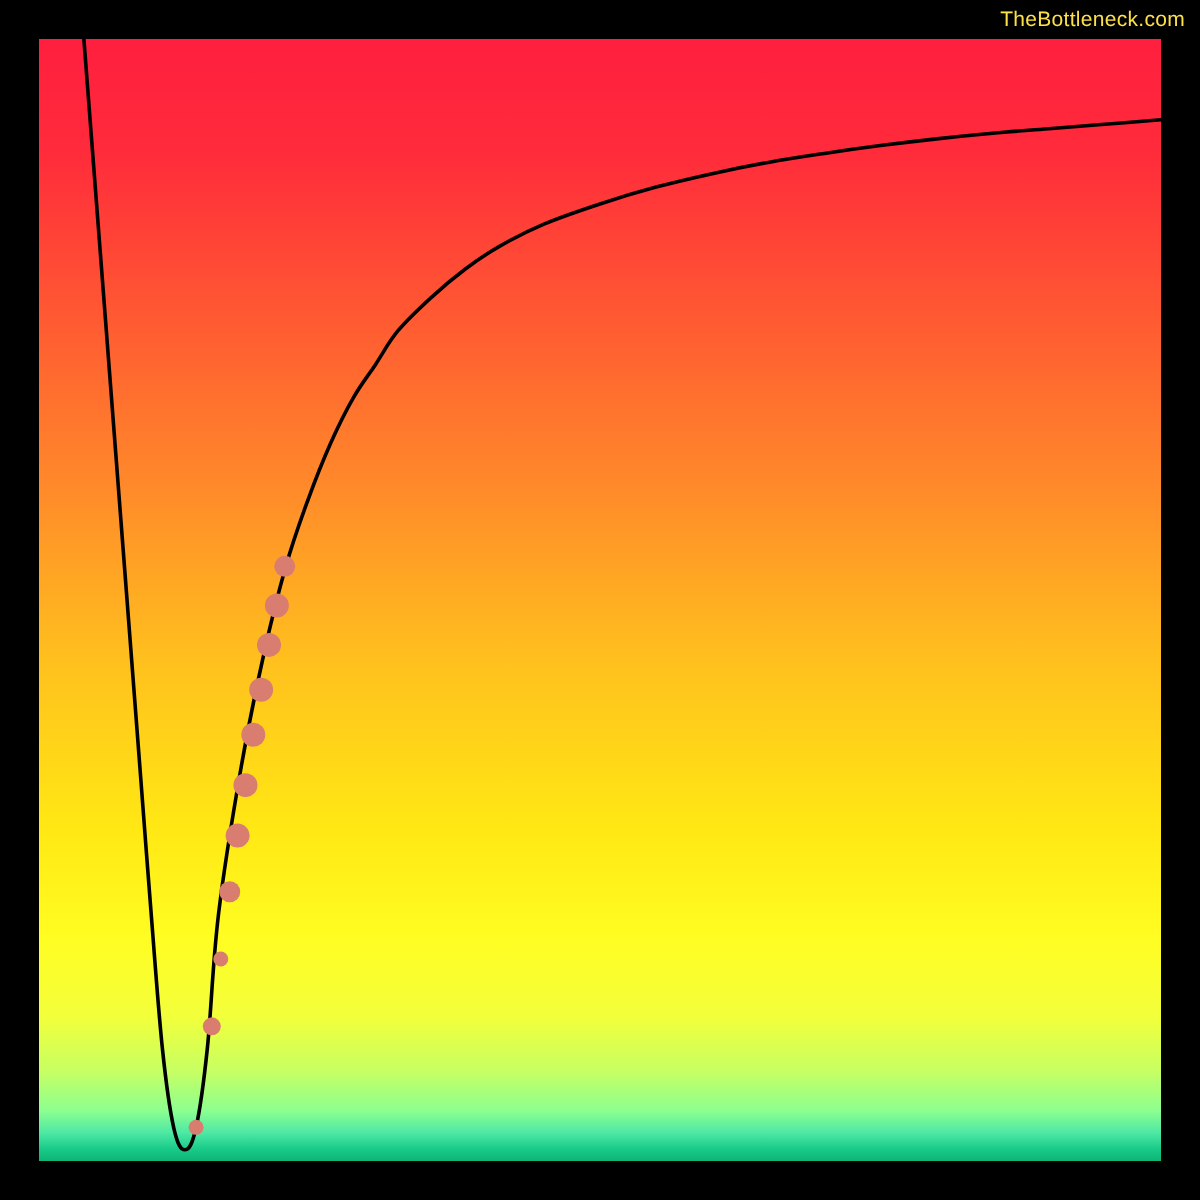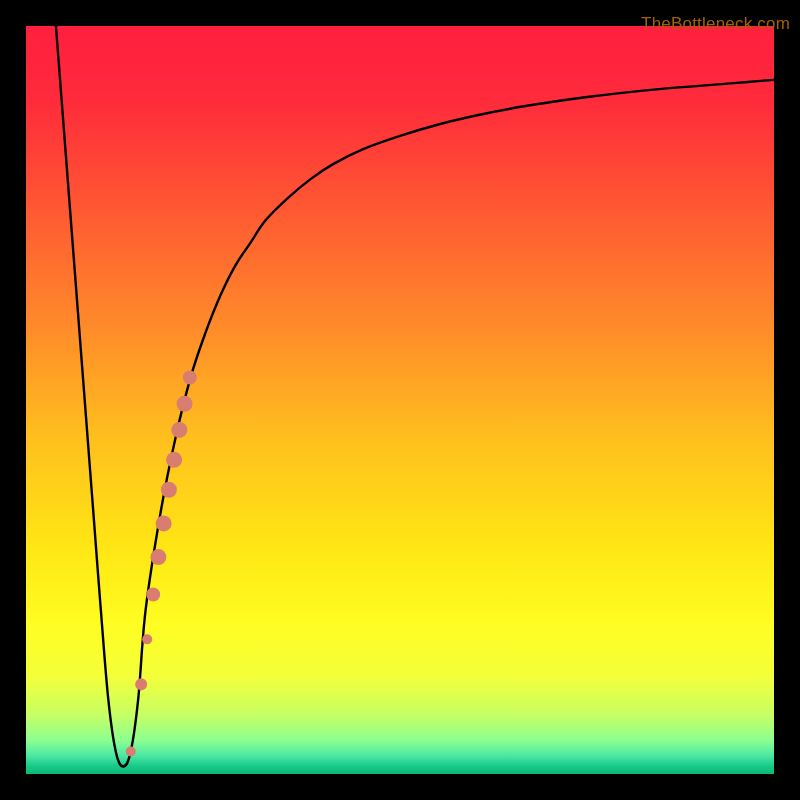--- a/index.html
+++ b/index.html
@@ -22,27 +22,26 @@
     left: 26px;
     top: 26px;
     width: 748px;
     height: 748px;
     overflow: hidden;
   }
   .watermark {
     position: absolute;
     top: 4px;
     right: 10px;
-    color: #a16207;
-    font-size: 17px;
+    color: #fde047;
+    font-size: 14px;
     font-weight: 400;
     letter-spacing: 0.2px;
     user-select: none;
     z-index: 5;
-    margin-top: 10px;
   }
 </style>
 </head>
 <body>
 
 <div class="frame">
   <div class="watermark">TheBottleneck.com</div>
   <div class="plot">
     <svg id="chart-svg" width="748" height="748" viewBox="0 0 748 748" preserveAspectRatio="none">
       <defs>

